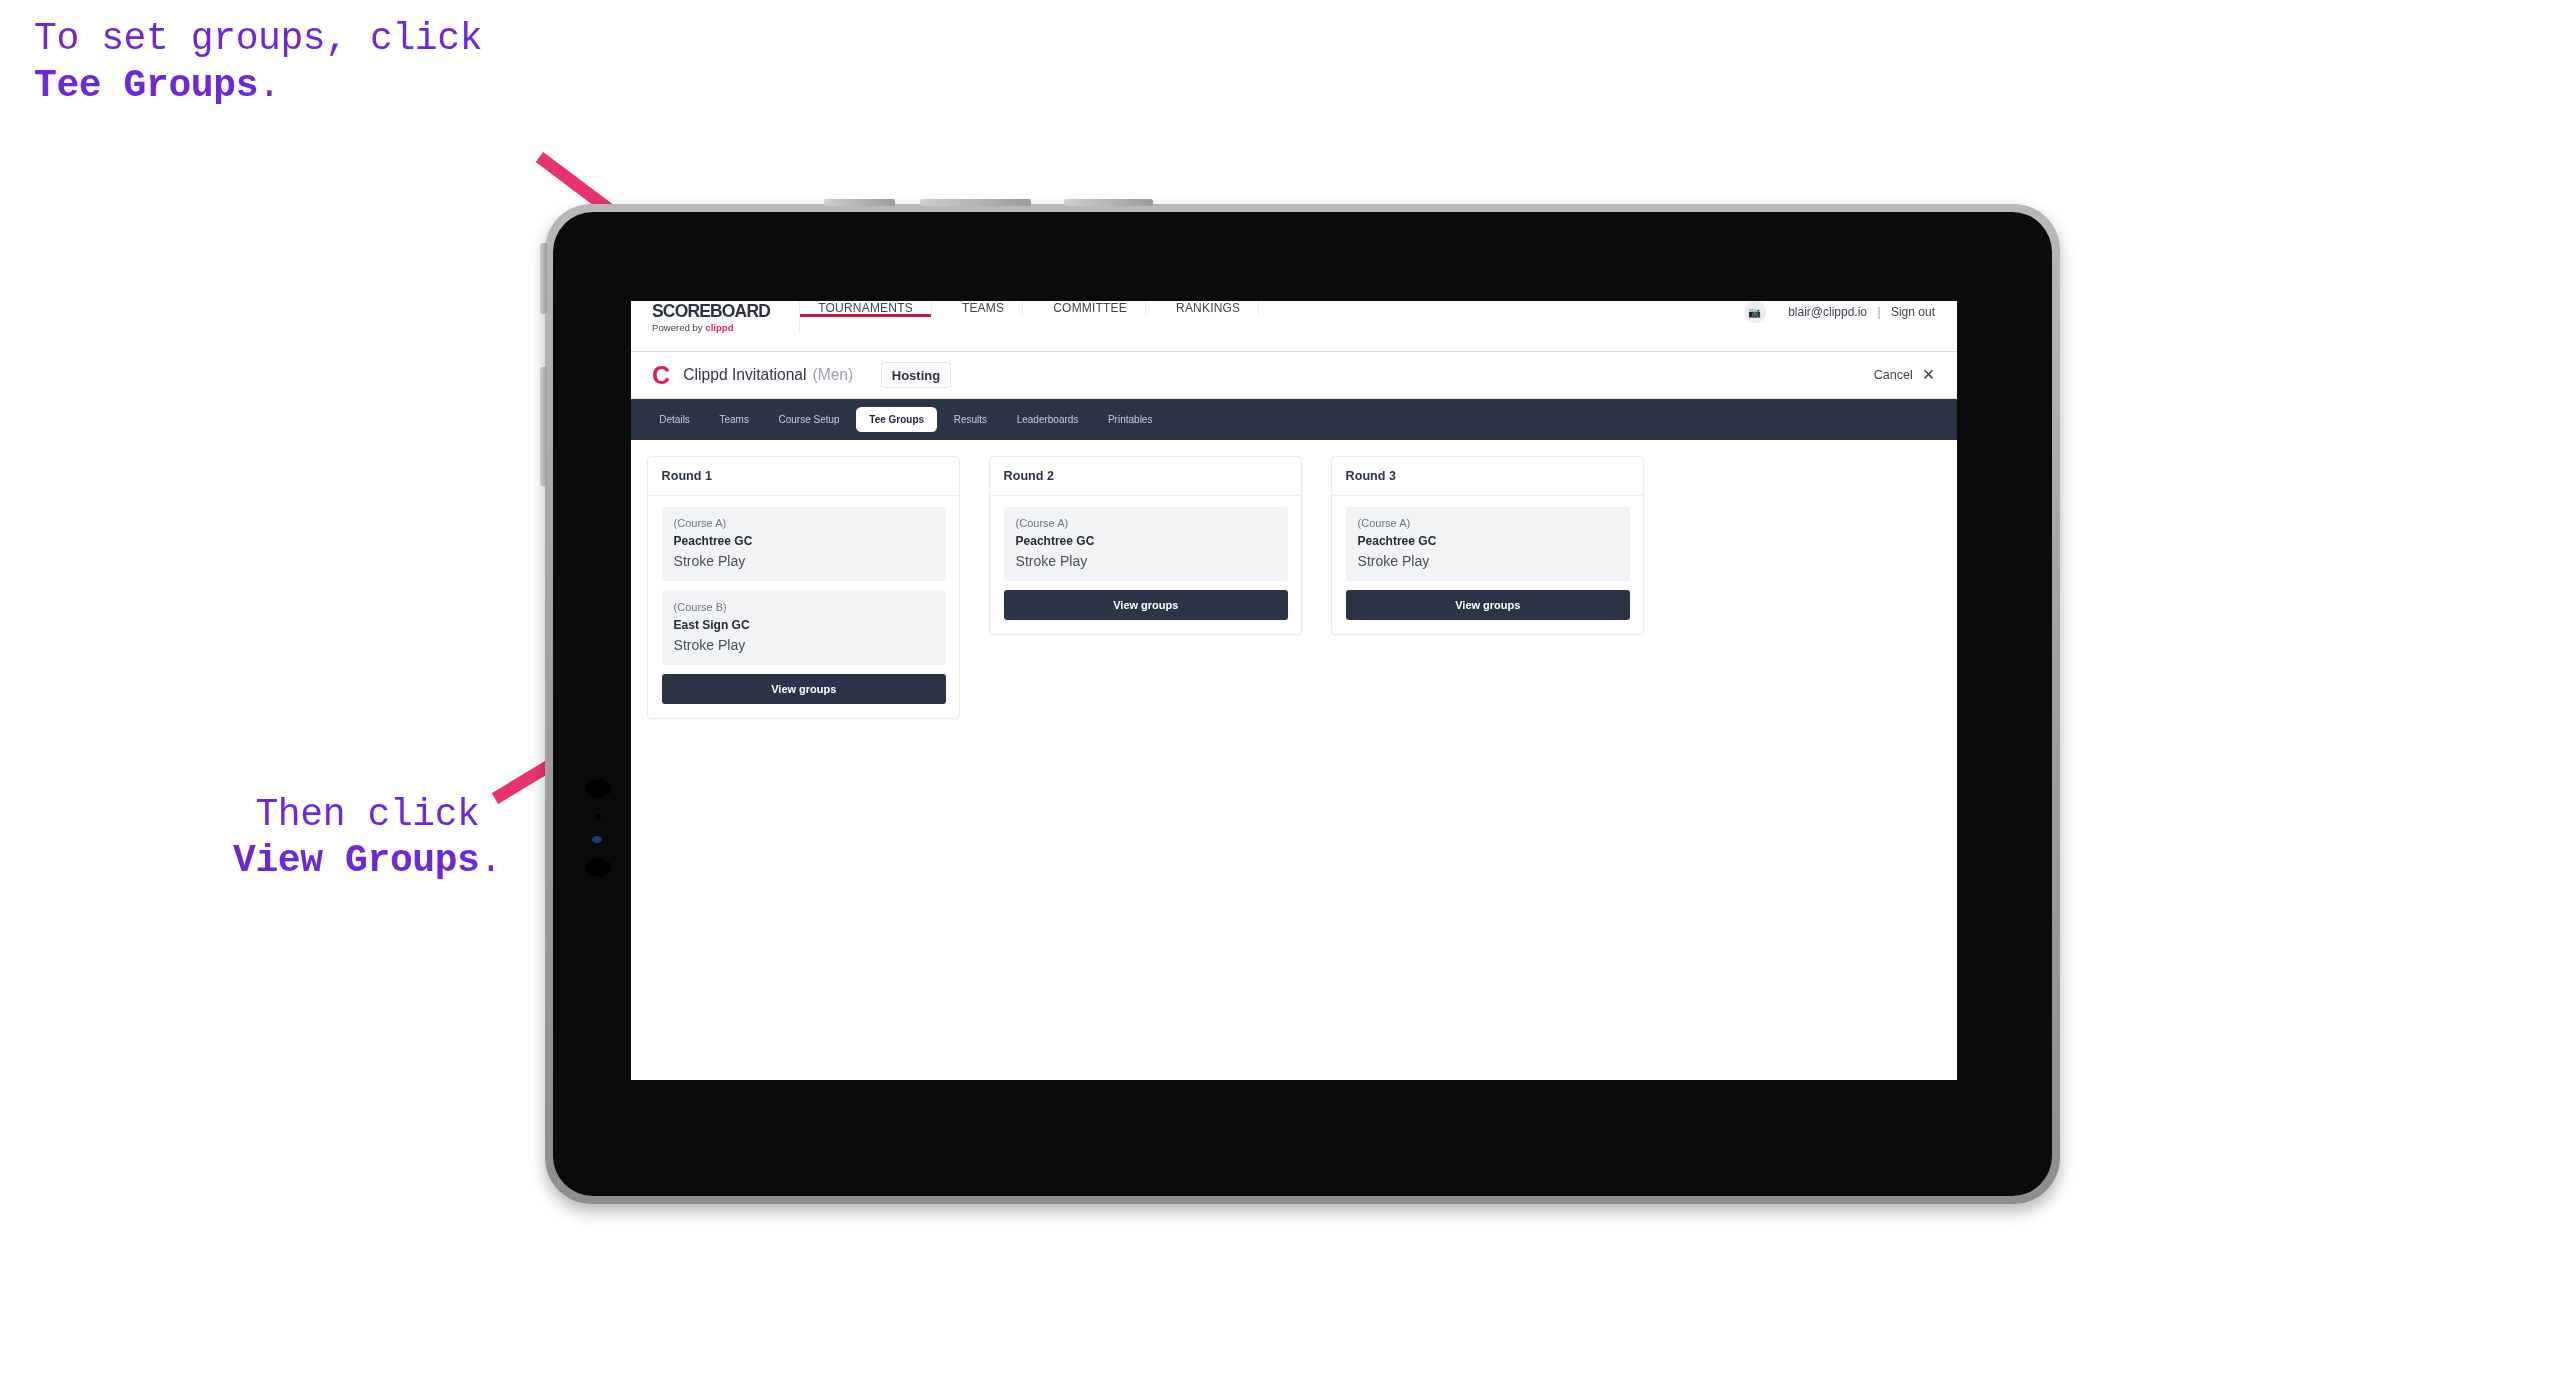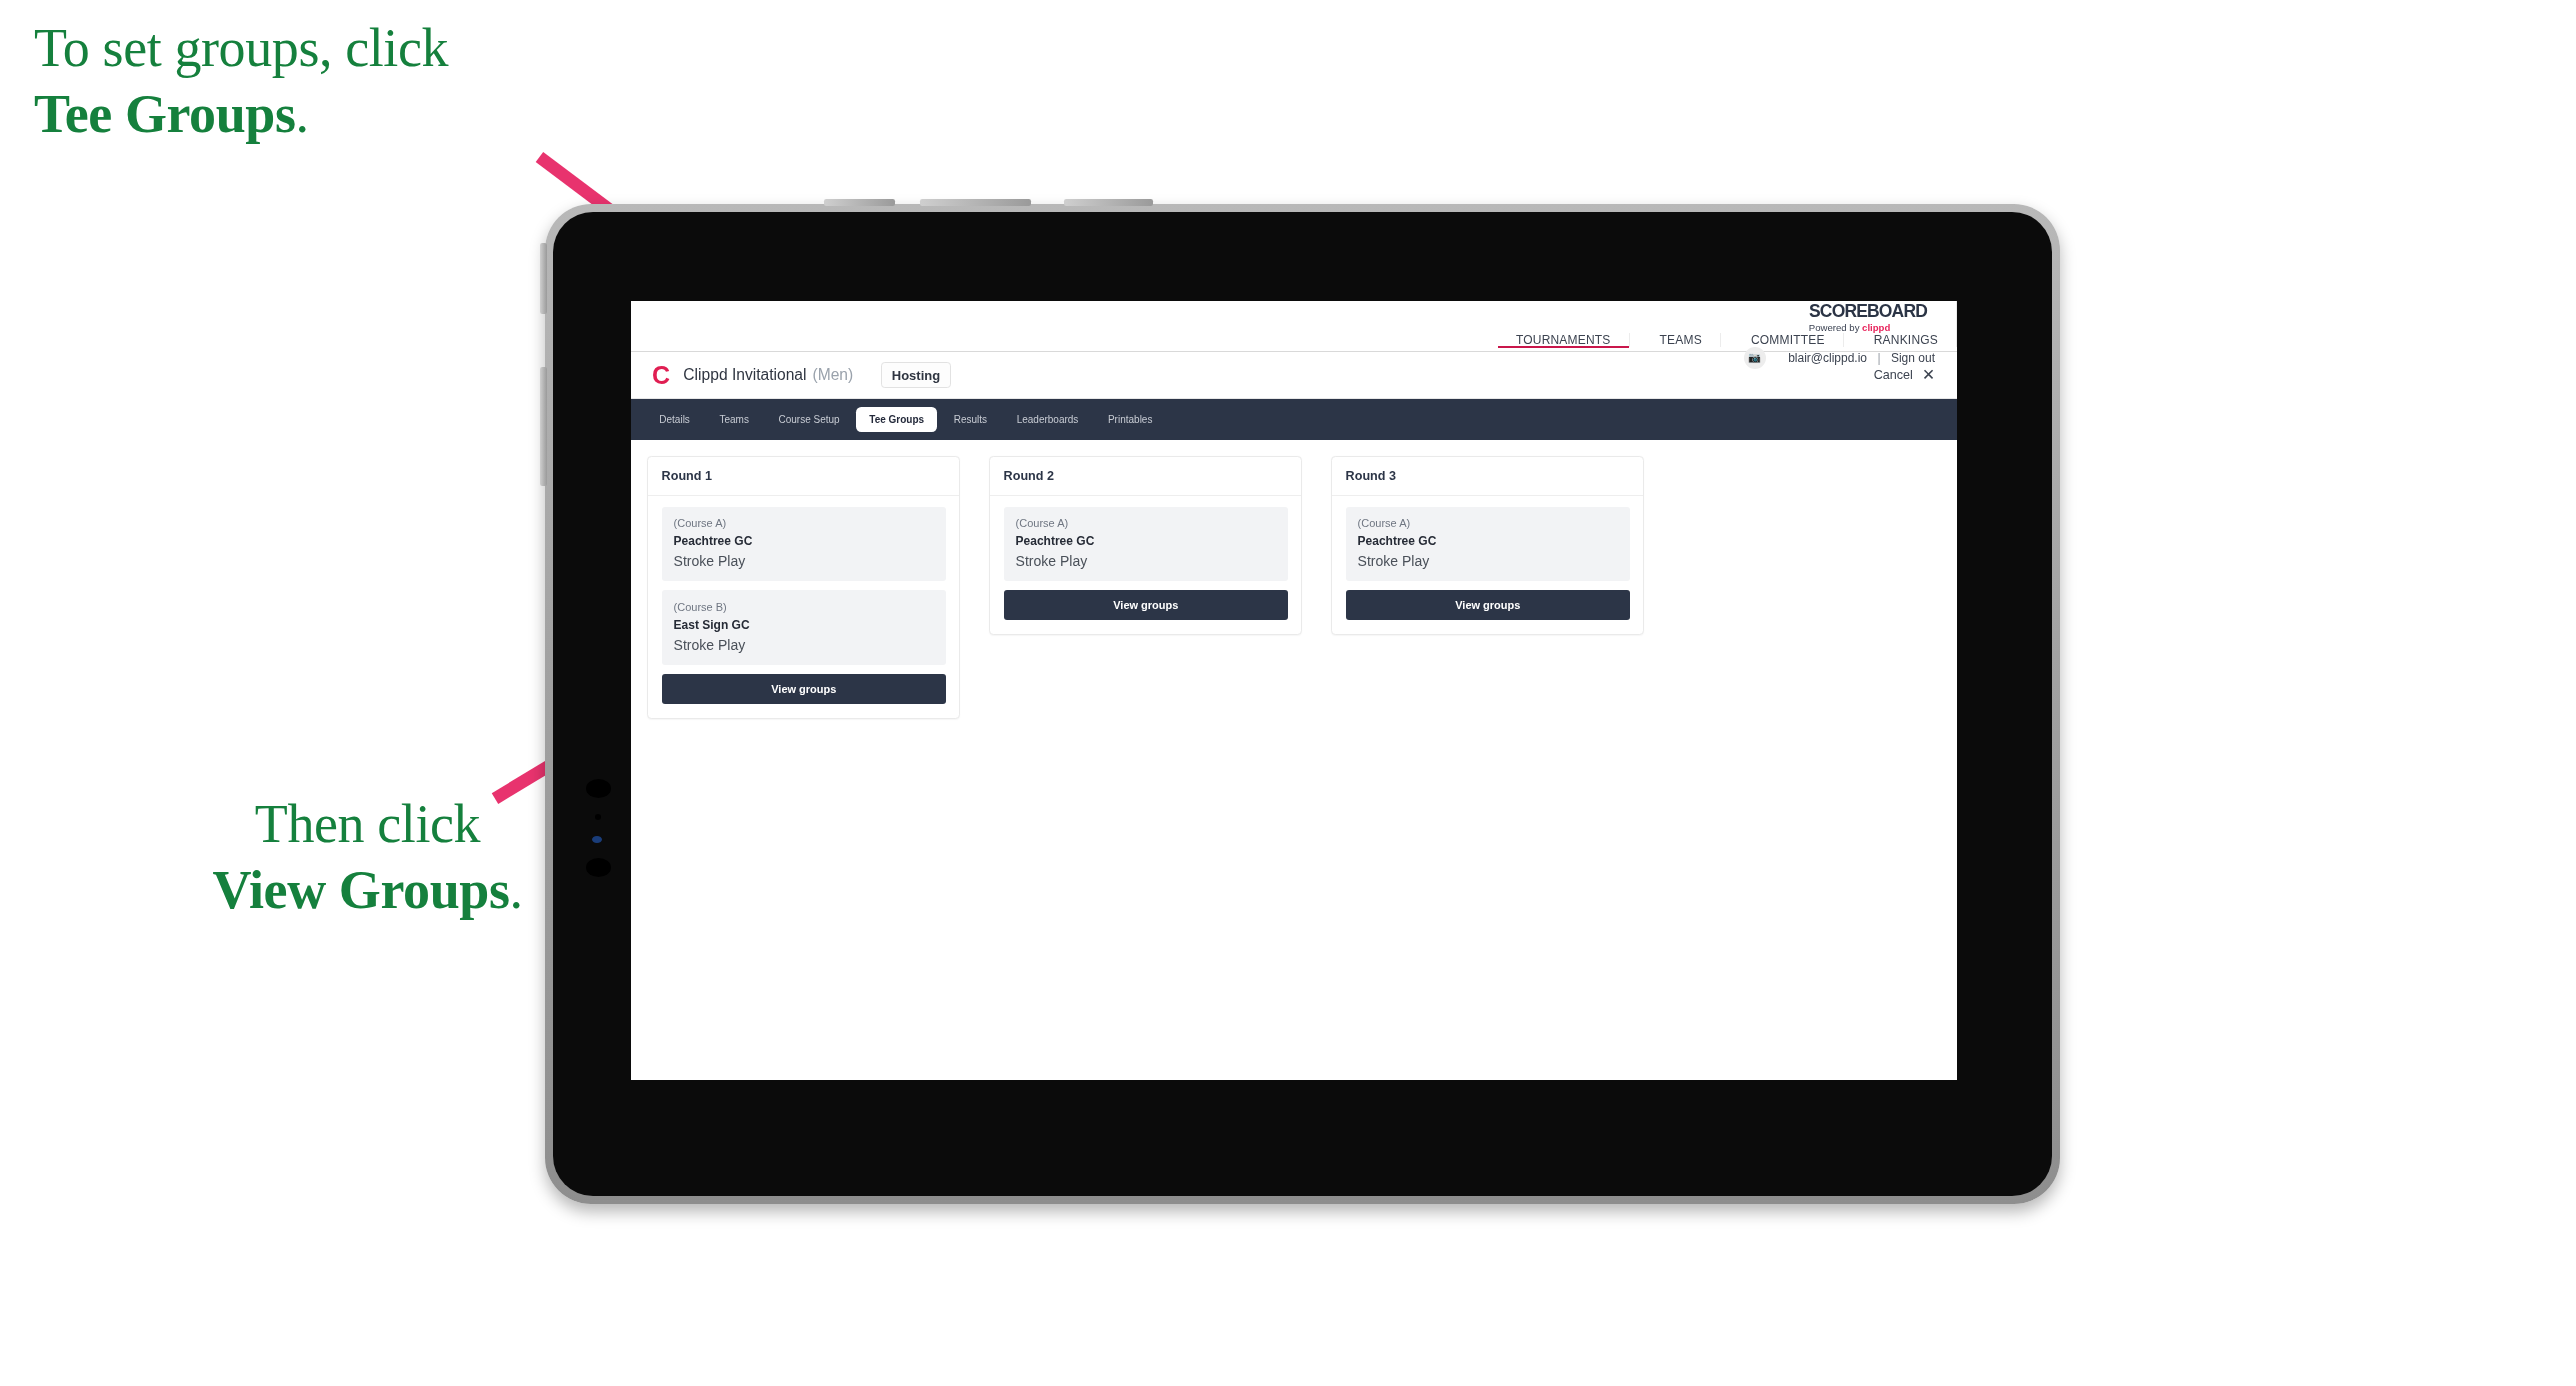--- a/index.html
+++ b/index.html
@@ -11,23 +11,23 @@
     width: 2576px;
     height: 1386px;
     position: relative;
     overflow: hidden;
     font-family: "Liberation Sans", sans-serif;
   }
 
   
   .callout {
     position: absolute;
-    color: #15803d;
-    font-family: Liberation Serif, serif;
-    font-size: 54px;
+    color: #6d28d9;
+    font-family: Liberation Mono, monospace;
+    font-size: 38px;
     line-height: 1.22;
     letter-spacing: -0.4px;
     white-space: pre-line;
   }
   .callout .strong { font-weight: bold; }
 
   #callout-top  { left: 34px; top: 16.3px;   width: 667px; }
   #callout-bot  { left: 34px; top: 792px; width: 667px; text-align: center; }
 
   
@@ -94,23 +94,22 @@
     background: #ffffff;
     overflow: hidden;
   }
 
   
   .topbar {
     height: 50px;
     background: #ffffff;
     border-bottom: 1.5px solid #d9d9d9;
     display: flex;
-    align-items: flex-end;
+    align-items: flex-start;
     position: relative;
-    flex-direction: column;
   }
   .brand {
     display: flex;
     flex-direction: column;
     justify-content: center;
     padding: 0 19px 0 21px;
     border-right: 0.7px solid #ececec;
   }
   .brand-word {
     font-family: "Liberation Sans", sans-serif;

